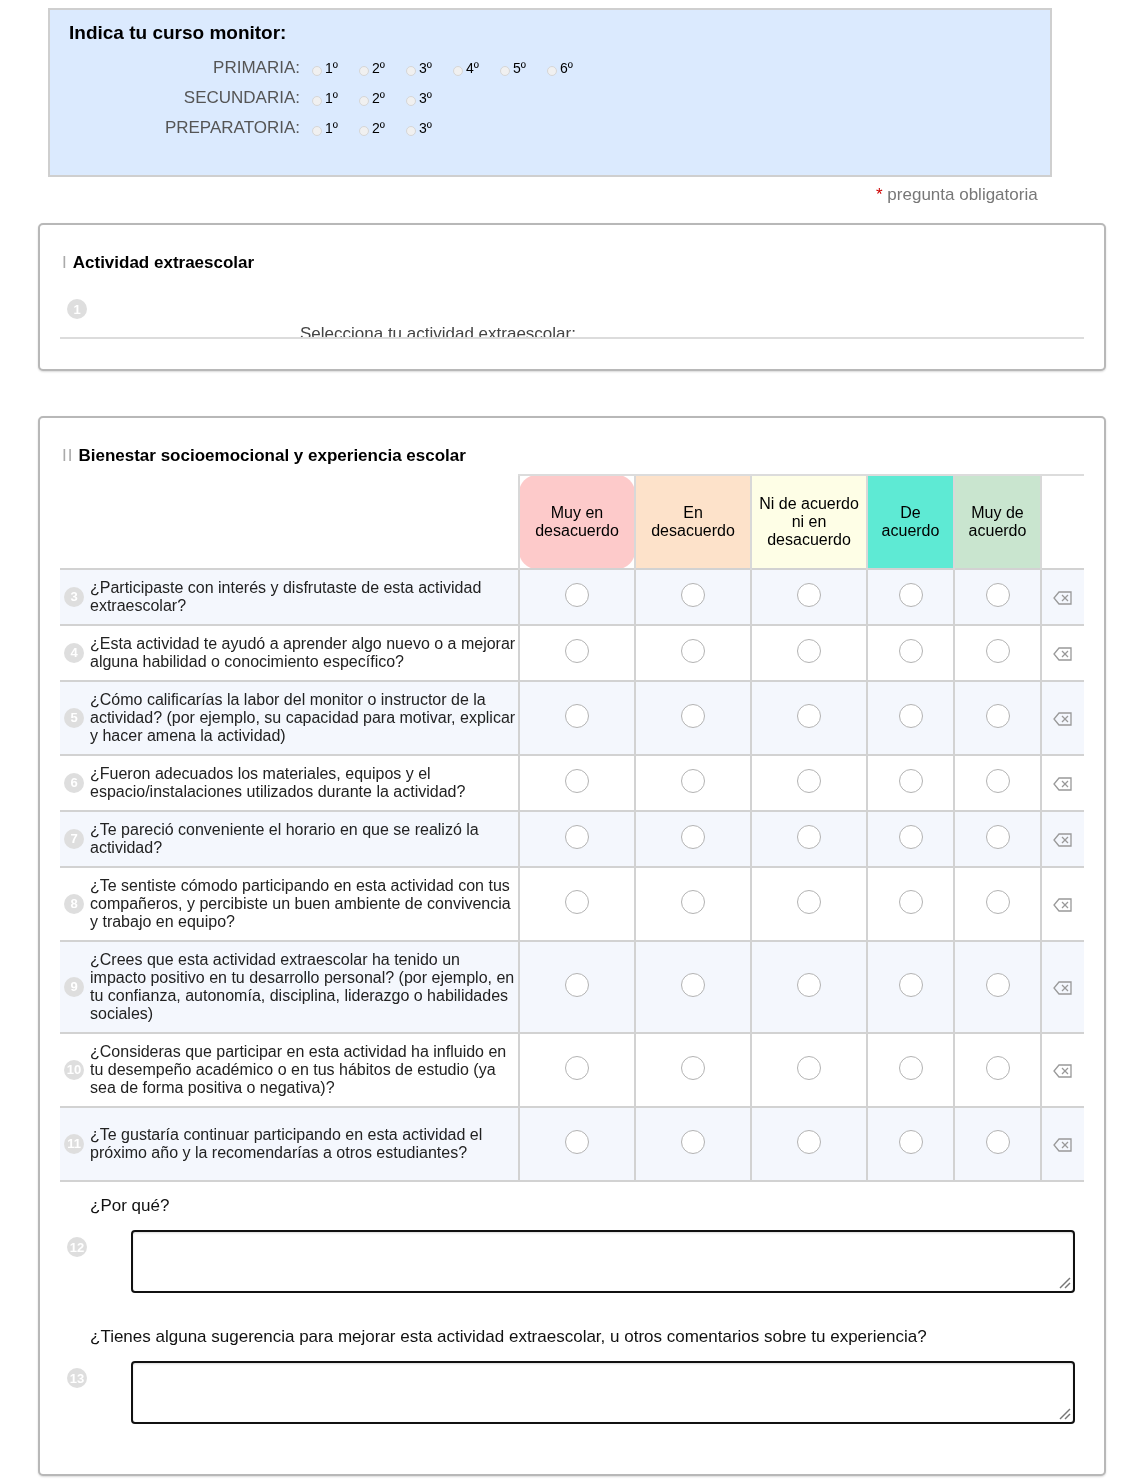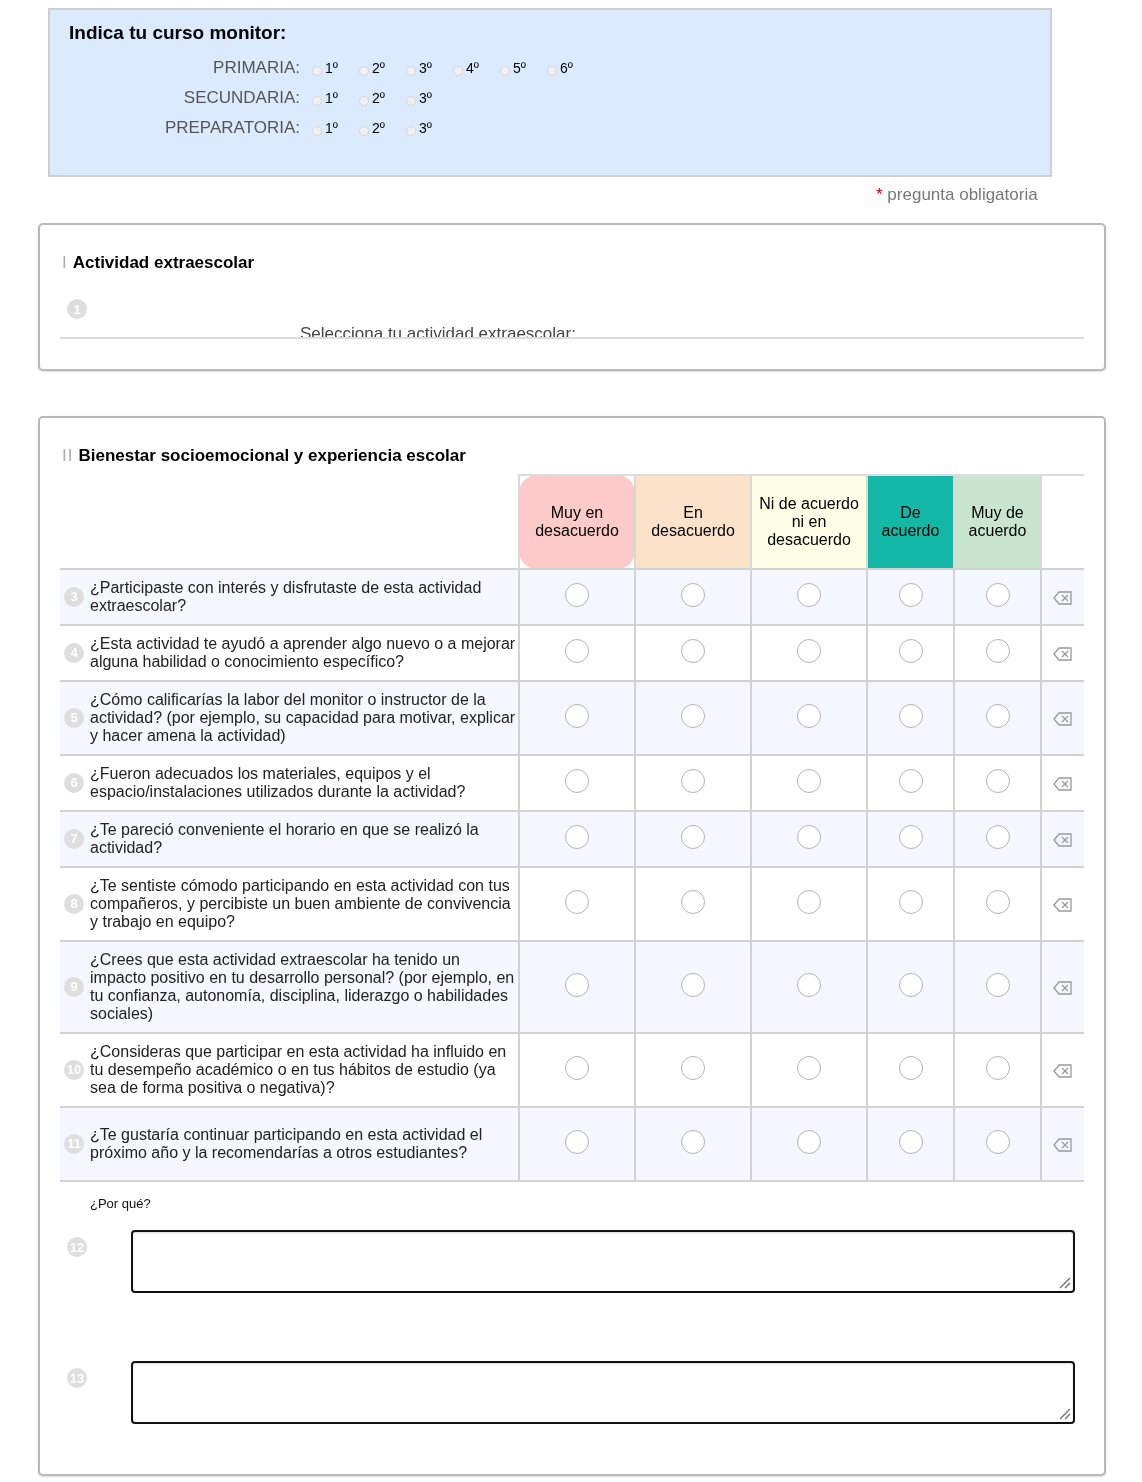--- a/index.html
+++ b/index.html
@@ -82,21 +82,21 @@
   }
   .likert td.q-cell .qnum { left: 4px; top: 50%; transform: translateY(-50%); }
   .row-alt td { background: #f4f7fd; }
   .row-plain td { background: #ffffff; }
   .radio {
     display: inline-block; width: 24px; height: 24px; border-radius: 50%;
     border: 1.5px solid #b3b3b3; background: #fff;
   }
   .del-icon { display: inline-block; vertical-align: middle; }
 
-  .text-label { position: absolute; left: 50px; font-size: 13px; color: #111; }
+  .text-label { position: absolute; left: 50px; font-size: 17px; color: #111; }
   .textarea {
     position: absolute; left: 91px; width: 944px; height: 63px;
     border: 2px solid #111; border-radius: 4px; background: #fff;
     box-shadow: inset 0 1px 2px rgba(0,0,0,0.15);
   }
   .resize-grip { position: absolute; right: 2px; bottom: 2px; }
 </style>
 </head>
 <body>
 
@@ -194,21 +194,21 @@
         <col style="width:87px">
         <col style="width:87px">
         <col style="width:43px">
     </colgroup>
     <thead>
       <tr>
         <th class="blank"></th>
         <th class="scale-head" style="background: rgb(253, 202, 202); border-radius: 18px;">Muy en desacuerdo</th>
         <th class="scale-head" style="background: rgb(253, 226, 202);">En desacuerdo</th>
         <th class="scale-head" style="background: rgb(254, 254, 230);">Ni de acuerdo ni en desacuerdo</th>
-        <th class="scale-head" style="background: #14b8a6;">De acuerdo</th>
+        <th class="scale-head" style="background: #5eead4;">De acuerdo</th>
         <th class="scale-head" style="background: rgb(201, 229, 207);">Muy de acuerdo</th>
         <th class="del-col"></th>
       </tr>
     </thead>
     <tbody id="likert-body">
         <tr class="row-alt" style="height: 56px;">
           <td class="q-cell"><span class="qnum">3</span><span>¿Participaste con interés y disfrutaste de esta actividad extraescolar?</span></td>
           <td><span class="radio"></span></td>
           <td><span class="radio"></span></td>
           <td><span class="radio"></span></td>
@@ -329,20 +329,21 @@
 
   <div class="text-label" style="top:778px">¿Por qué?</div>
   <div class="qnum" style="left:27px; top:819px">12</div>
   <div class="textarea" style="top:812px">
     <svg class="resize-grip" width="14" height="14">
         <line x1="3" y1="13" x2="13" y2="3" stroke="#777" stroke-width="1.5"></line>
         <line x1="8" y1="13" x2="13" y2="8" stroke="#777" stroke-width="1.5"></line>
       </svg>
   </div>
 
+  <div class="text-label" style="top:909px">¿Tienes alguna sugerencia para mejorar esta actividad extraescolar, u otros comentarios sobre tu experiencia?</div>
   <div class="qnum" style="left:27px; top:950px">13</div>
   <div class="textarea" style="top:943px">
     <svg class="resize-grip" width="14" height="14">
         <line x1="3" y1="13" x2="13" y2="3" stroke="#777" stroke-width="1.5"></line>
         <line x1="8" y1="13" x2="13" y2="8" stroke="#777" stroke-width="1.5"></line>
       </svg>
   </div>
 </div>
 
 </body></html>

